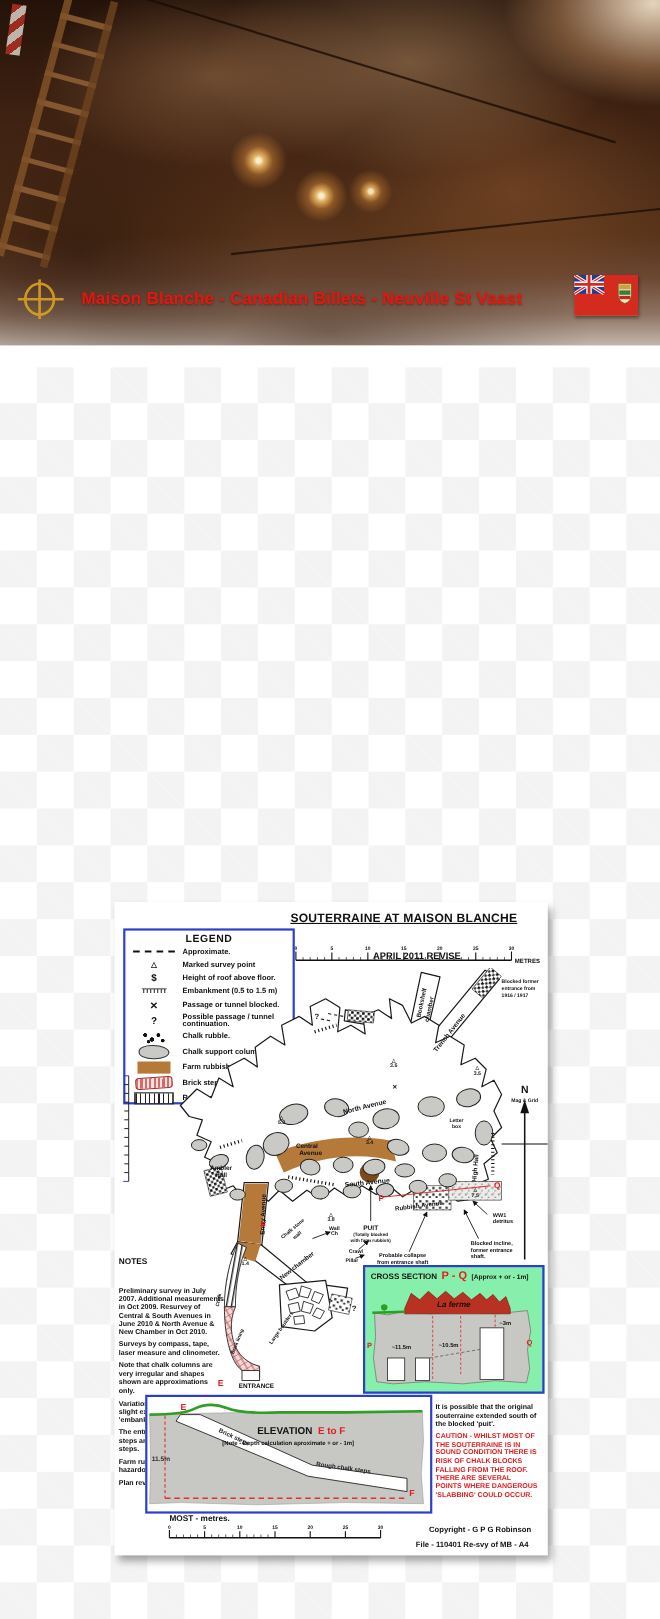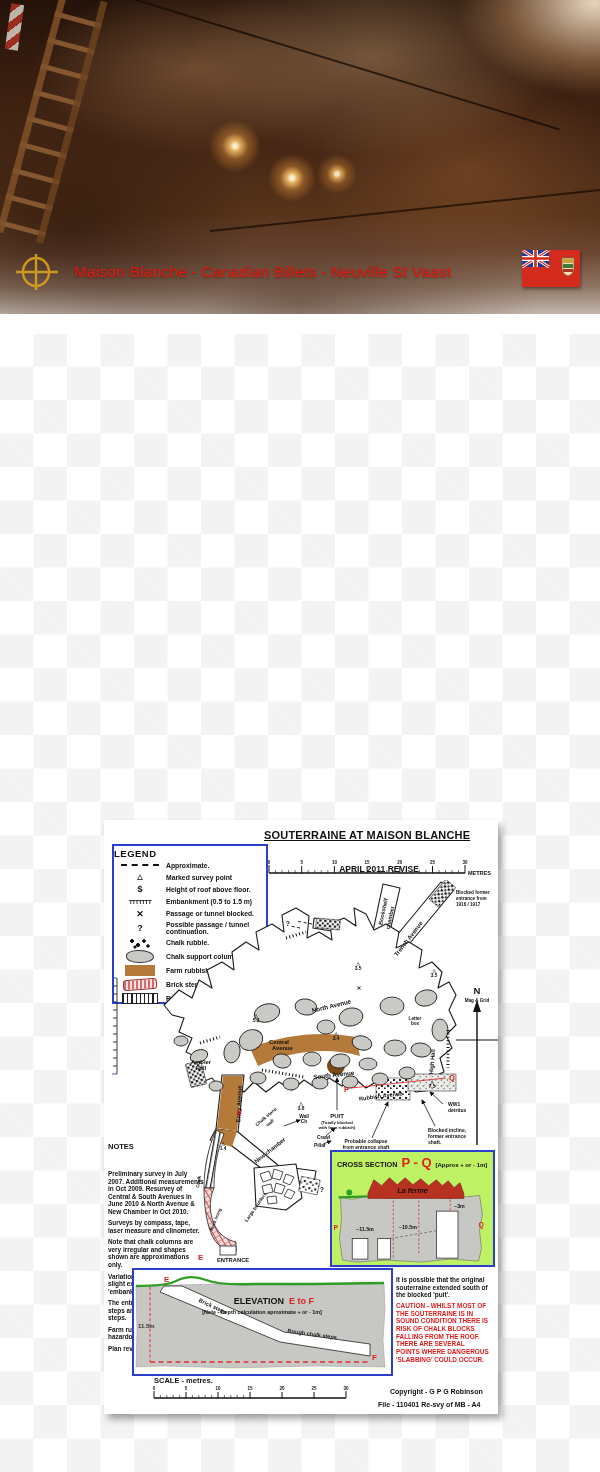--- a/index.html
+++ b/index.html
@@ -25,32 +25,32 @@
     background-color:#1c0e07;}
   .ladder{position:absolute;left:28px;top:-8px;width:34px;height:250px;transform:rotate(15deg);
     border-left:7px solid rgba(128,82,40,.85);border-right:7px solid rgba(110,68,32,.8);
     background:repeating-linear-gradient(180deg,transparent 0 22px,rgba(150,100,55,.8) 22px 27px);}
   .striped-pole{position:absolute;left:8px;top:4px;width:13px;height:46px;transform:rotate(8deg);
     background:repeating-linear-gradient(135deg,#b03024 0 7px,#d8cfc4 7px 14px);opacity:.85;}
   .rope1{position:absolute;left:120px;top:-6px;width:460px;height:2px;background:rgba(25,12,5,.8);transform:rotate(17deg);transform-origin:left top;}
   .rope2{position:absolute;left:210px;top:230px;width:400px;height:2px;background:rgba(20,10,4,.7);transform:rotate(-6deg);transform-origin:left top;}
   .title-bar{position:absolute;left:0;top:248px;width:600px;height:48px;display:flex;align-items:center;}
   .crosshair{margin-left:16px;flex:0 0 auto;}
-  .site-title{margin-left:16px;font-size:15.5px;font-weight:normal;color:#e8150f;
+  .site-title{margin-left:16px;font-size:15.5px;font-weight:bold;color:#e8150f;
     text-shadow:0 1px 2px rgba(60,20,5,.55);letter-spacing:.2px;}
   .flag{position:absolute;right:20px;top:2px;box-shadow:1px 2px 3px rgba(0,0,0,.4);}
   .photo-strip{position:absolute;left:0;top:314px;width:600px;height:20px;background:#fff;}
   
   .map-page{position:absolute;left:104px;top:820px;width:394px;height:594px;background:#fff;
     box-shadow:4px 5px 7px rgba(0,0,0,.35);font-family:"Liberation Sans",sans-serif;color:#111;}
   .map-title{position:absolute;left:160px;top:9px;width:230px;text-align:left;font-size:11px;
     font-weight:bold;text-decoration:underline;letter-spacing:.2px;}
   .map-subtitle{position:absolute;left:160px;top:23px;width:230px;text-align:center;font-size:8.5px;font-weight:bold;margin-top:21px;}
   .legend-box{position:absolute;left:8px;top:24px;width:152px;height:156px;border:2.5px solid #2b3fce;background:#fff;}
-  .legend-title{font-size:9.5px;font-weight:bold;margin-top:2px;letter-spacing:.5px;}
+  .legend-title{text-align:center;font-size:9.5px;font-weight:bold;margin-top:2px;letter-spacing:.5px;}
   .legend-row{display:flex;align-items:center;height:12.2px;}
   .legend-sym{flex:0 0 52px;display:flex;justify-content:center;align-items:center;font-size:8px;font-weight:bold;}
   .legend-label{font-size:6.8px;font-weight:bold;line-height:1.05;}
   .sym-dash{width:38px;border-top:2px dashed #111;}
   .sym-tri::before{content:"\25B3";font-size:7px;}
   .sym-height::before{content:"$";font-size:9px;}
   .sym-emb{font-size:6px;letter-spacing:-.5px;}
   .sym-emb::before{content:"TTTTTTT";}
   .sym-x::before{content:"\2715";font-size:9px;}
   .sym-q::before{content:"?";font-size:9px;}
@@ -61,24 +61,24 @@
      radial-gradient(circle at 7px 9px,#111 1.3px,transparent 1.8px),
      radial-gradient(circle at 20px 8px,#111 1.4px,transparent 1.9px);}
   .sym-col{width:26px;height:11px;background:#c9c9c6;border:1px solid #333;border-radius:45% 55% 50% 50%;}
   .sym-rub{width:30px;height:11px;background:#b5793a;}
   .sym-brick{width:32px;height:9px;border:1px solid #a03030;border-radius:4px/3px;transform:rotate(-4deg);
      background:repeating-linear-gradient(95deg,#d86a6a 0 2px,#f6e3e3 2px 4px);}
   .sym-steps{width:34px;height:9px;border:1px solid #222;background:repeating-linear-gradient(90deg,#222 0 1.2px,#fff 1.2px 4.2px);}
   .notes{position:absolute;left:4px;top:322px;width:96px;}
   .notes-title{font-size:7.5px;font-weight:bold;margin-bottom:19px;}
   .notes p{font-size:6.4px;font-weight:bold;line-height:1.18;margin:0 0 4px 0;}
-  .cs-box{position:absolute;left:226px;top:330px;width:161px;height:113px;border:2.5px solid #2b3fce;background:#bef264;}
+  .cs-box{position:absolute;left:226px;top:330px;width:161px;height:113px;border:2.5px solid #2b3fce;background:#86efac;}
   .cs-head{display:flex;align-items:baseline;gap:4px;margin:3px 0 0 5px;font-weight:bold;}
   .cs-t1{font-size:7.3px;}
-  .cs-t2{font-size:13px;color:#e02020;}
+  .cs-t2{font-size:10px;color:#e02020;}
   .cs-t3{font-size:6px;}
   .elev-box{position:absolute;left:28px;top:448px;width:257px;height:104px;border:2.5px solid #2b3fce;background:#fff;}
   .side-note{position:absolute;left:292px;top:456px;width:94px;font-size:6.4px;font-weight:bold;line-height:1.2;}
   .caution{position:absolute;left:292px;top:482px;width:94px;font-size:6.4px;font-weight:bold;line-height:1.2;color:#e02020;}
   .scale-label{position:absolute;left:50px;top:556px;font-size:7.5px;font-weight:bold;}
   .copyright{position:absolute;left:286px;top:568px;font-size:7px;font-weight:bold;}
   .fileref{position:absolute;left:274px;top:581px;font-size:7px;font-weight:bold;}
   svg text{font-family:"Liberation Sans",sans-serif;}
 </style>
 </head>
@@ -519,21 +519,21 @@
         <text x="155" y="34" font-size="9" font-weight="bold" fill="#e02020">E to F</text>
         <text x="128" y="44" font-size="5.4" font-weight="bold" fill="#111" text-anchor="middle">[Note - Depth calculation aproximate + or - 1m]</text>
         <text x="30" y="12" font-size="8" font-weight="bold" fill="#e02020">E</text>
         <text x="238" y="90" font-size="8" font-weight="bold" fill="#e02020">F</text>
       </svg>
     </div>
 
     <div class="side-note">It is possible that the original souterraine extended south of the blocked 'puit'.</div>
     <div class="caution">CAUTION - WHILST MOST OF THE SOUTERRAINE IS IN SOUND CONDITION THERE IS RISK OF CHALK BLOCKS FALLING FROM THE ROOF.  THERE ARE SEVERAL POINTS WHERE DANGEROUS 'SLABBING' COULD OCCUR.</div>
 
-    <div class="scale-label">SCALE - metres.</div>
+    <div class="scale-label">MOST - metres.</div>
     <svg style="position:absolute;left:48px;top:566px" width="200" height="18" viewBox="0 0 200 18">
       <line x1="2" y1="12" x2="194" y2="12" stroke="#111" stroke-width="1.3"></line>
       <g stroke="#111" stroke-width="1">
         <line x1="2" y1="5" x2="2" y2="12"></line>
           <line x1="34" y1="6" x2="34" y2="12"></line>
           <line x1="66" y1="6" x2="66" y2="12"></line>
           <line x1="98" y1="6" x2="98" y2="12"></line>
           <line x1="130" y1="6" x2="130" y2="12"></line>
           <line x1="162" y1="6" x2="162" y2="12"></line>
           <line x1="194" y1="5" x2="194" y2="12"></line>

